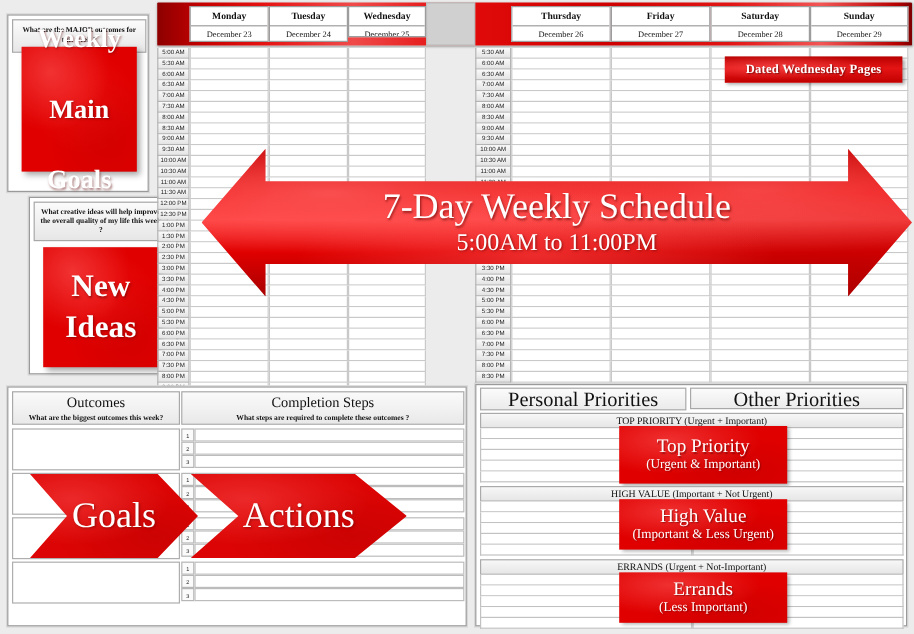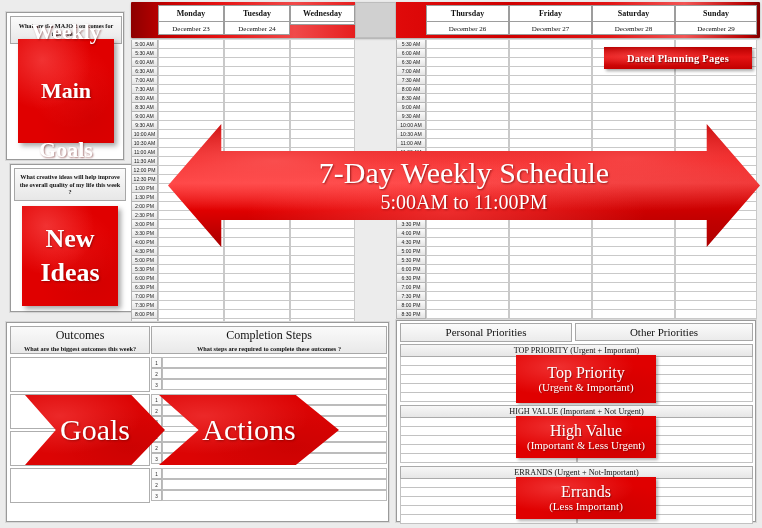--- a/index.html
+++ b/index.html
@@ -146,21 +146,21 @@
     box-sizing:border-box;border:1px solid #b6b6b6;background:#fbfbfb;
     font-family:"Liberation Sans", sans-serif;font-size:4.6px;line-height:11px;
     text-align:center;color:#222;
   }
   .stepcell{box-sizing:border-box;border:1px solid #bcbcbc;background:#fff;height:11px;}
 
   
   .pr-head{
     box-sizing:border-box;background:linear-gradient(#fbfbfb,#ebebeb);
     border:1px solid #a8a8a8;text-align:center;
-    font-size:11px;line-height:17px;color:#111;
+    font-size:17px;line-height:17px;color:#111;
   }
   .pr-band{
     box-sizing:border-box;background:linear-gradient(#f7f7f7,#e6e6e6);
     border:1px solid #aaa;text-align:center;
     font-size:8.2px;line-height:12px;color:#111;
     white-space:nowrap;overflow:hidden;
   }
   .pr-row{box-sizing:border-box;height:9px;border:1px solid #c2c2c2;border-top:none;background:#fff;}
   .prtile{
     position:absolute;
@@ -198,39 +198,39 @@
 
   <div class="panel" style="left:6px;top:12px;width:118px;height:148px;">
     <div class="qbox" style="position:absolute;left:3px;top:3px;width:112px;height:28px;font-size:6.2px;">What are the MAJOR outcomes for this week ?</div>
     <div class="redtile" style="left:11px;top:26px;width:96px;height:104px;gap:29px;">
       <span style="font-size:22px;font-weight:bold;line-height:30px;text-shadow:1px 1px 2px rgba(90,0,0,.5);">Weekly</span>
       <span style="font-size:22px;font-weight:bold;line-height:30px;text-shadow:1px 1px 2px rgba(90,0,0,.5);">Main</span>
       <span style="font-size:22px;font-weight:bold;line-height:30px;text-shadow:1px 1px 2px rgba(90,0,0,.5);">Goals</span>
     </div>
   </div>
 
-  <div class="panel" style="left:10px;top:164px;width:124px;height:148px;">
+  <div class="panel" style="left:24px;top:164px;width:124px;height:148px;">
     <div class="qbox" style="position:absolute;left:3px;top:3px;width:112px;height:33px;font-size:6.2px;">What creative ideas will help improve the overall quality of my life this week ?</div>
     <div class="redtile" style="left:11px;top:41px;width:96px;height:100px;">
       <span style="font-size:26px;font-weight:bold;line-height:34px;text-shadow:1px 1px 2px rgba(90,0,0,.5);">New</span>
       <span style="font-size:26px;font-weight:bold;line-height:34px;text-shadow:1px 1px 2px rgba(90,0,0,.5);">Ideas</span>
     </div>
   </div>
 
   <div class="headerbar"></div>
   <div id="day-headers">
       <div class="dayhead" style="position: absolute; left: 158px; top: 5px; width: 66px; height: 30px;">
         <div class="dh-name">Monday</div>
         <div class="dh-date">December 23</div>
       </div>
       <div class="dayhead" style="position: absolute; left: 224px; top: 5px; width: 66px; height: 30px;">
         <div class="dh-name">Tuesday</div>
         <div class="dh-date">December 24</div>
       </div>
-      <div class="dayhead" style="position: absolute; left: 290px; top: 5px; width: 65px; height: 20px;">
+      <div class="dayhead" style="position: absolute; left: 290px; top: 5px; width: 65px; height: 26px;">
         <div class="dh-name">Wednesday</div>
         <div class="dh-date">December 25</div>
       </div>
       <div class="dayhead" style="position: absolute; left: 426px; top: 5px; width: 83px; height: 30px;">
         <div class="dh-name">Thursday</div>
         <div class="dh-date">December 26</div>
       </div>
       <div class="dayhead" style="position: absolute; left: 509px; top: 5px; width: 83px; height: 30px;">
         <div class="dh-name">Friday</div>
         <div class="dh-date">December 27</div>
@@ -599,21 +599,21 @@
     </div>
 
   <div style="position:absolute;left:355px;top:2px;width:41px;height:36px;background:#d0d0d0;border:1px solid #bdbdbd;box-sizing:border-box;"></div>
 
   <div id="banner">
     <div class="b-title">7-Day Weekly Schedule</div>
     <div class="b-sub">5:00AM to 11:00PM</div>
   </div>
 
   <div id="dated-badge">
-    <span>Dated Planning Pages</span>
+    <span>Dated Wednesday Pages</span>
   </div>
 
   <div class="panel" style="left:6px;top:322px;width:383px;height:200px;">
     <div class="bl-head" style="position:absolute;left:3px;top:3px;width:140px;height:28px;">
       <div class="t">Outcomes</div>
       <div class="s">What are the biggest outcomes this week?</div>
     </div>
     <div class="bl-head" style="position:absolute;left:144px;top:3px;width:236px;height:28px;">
       <div class="t">Completion Steps</div>
       <div class="s">What steps are required to complete these outcomes ?</div>

